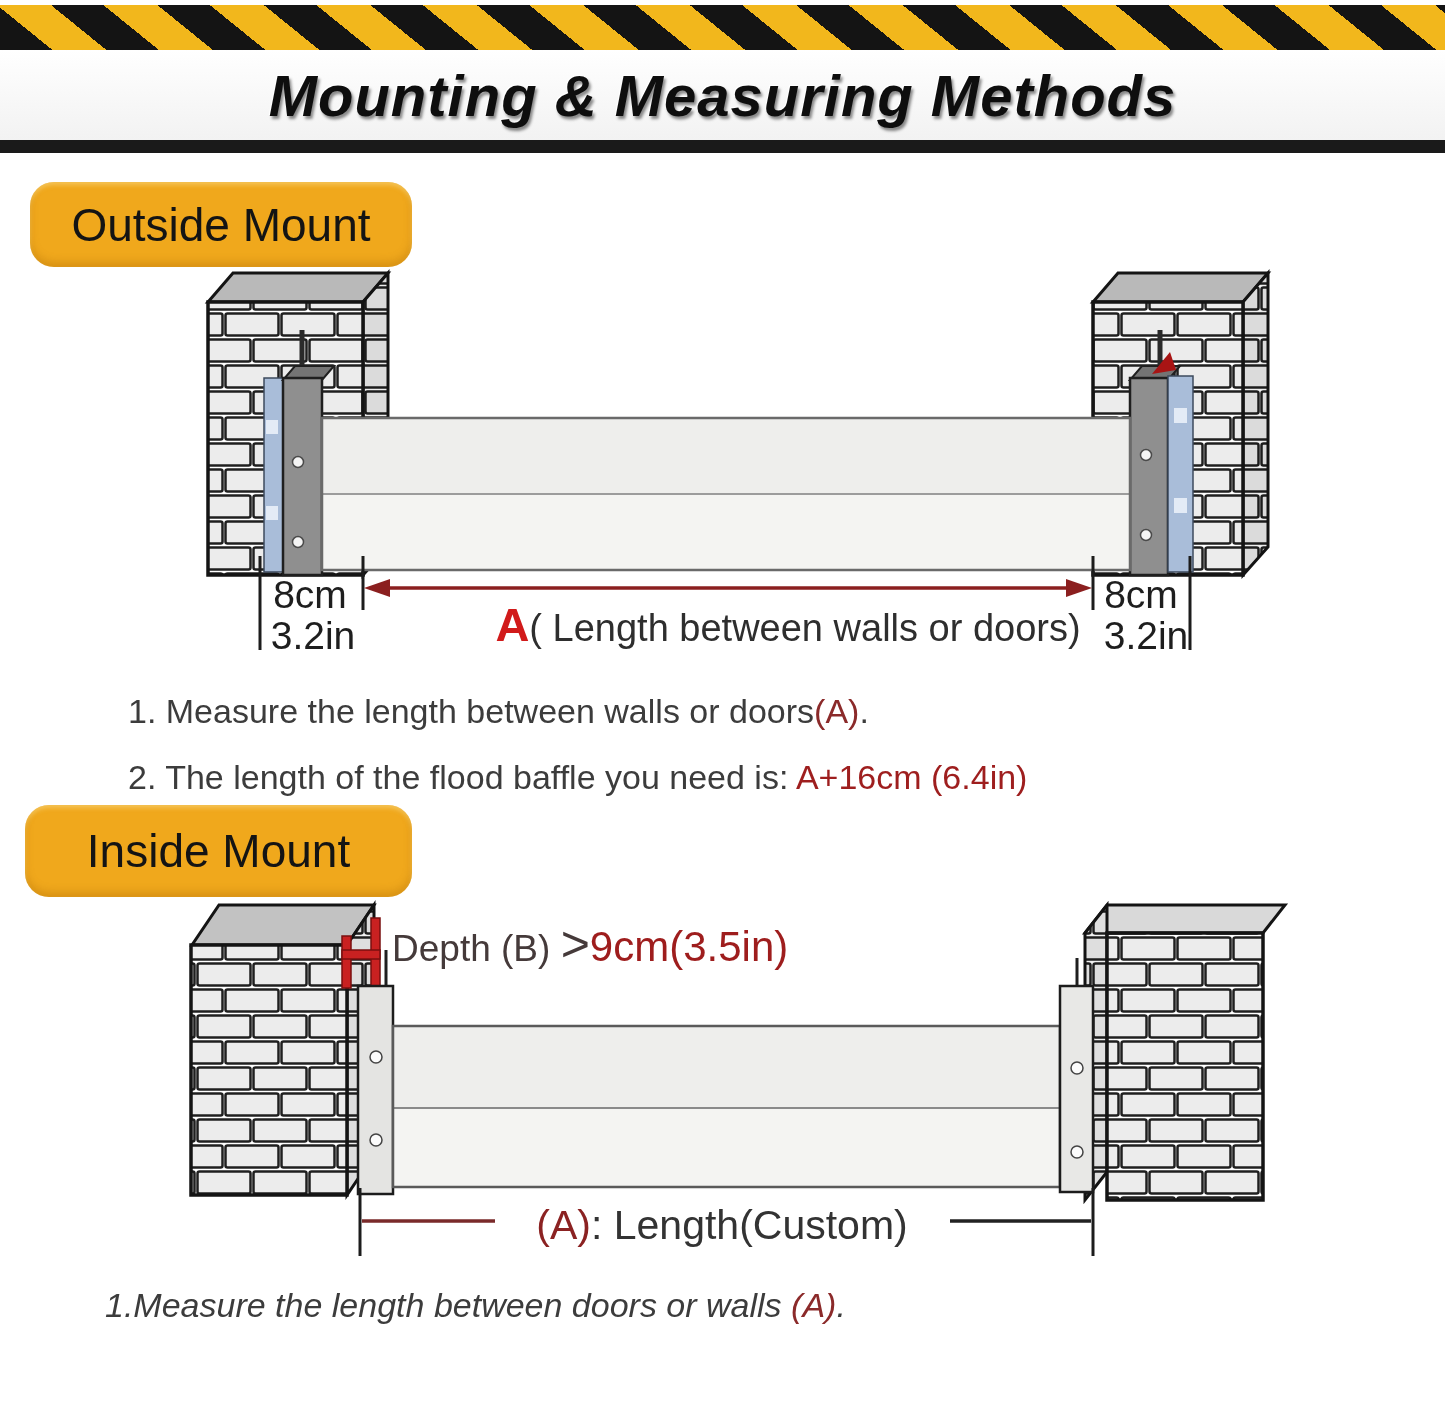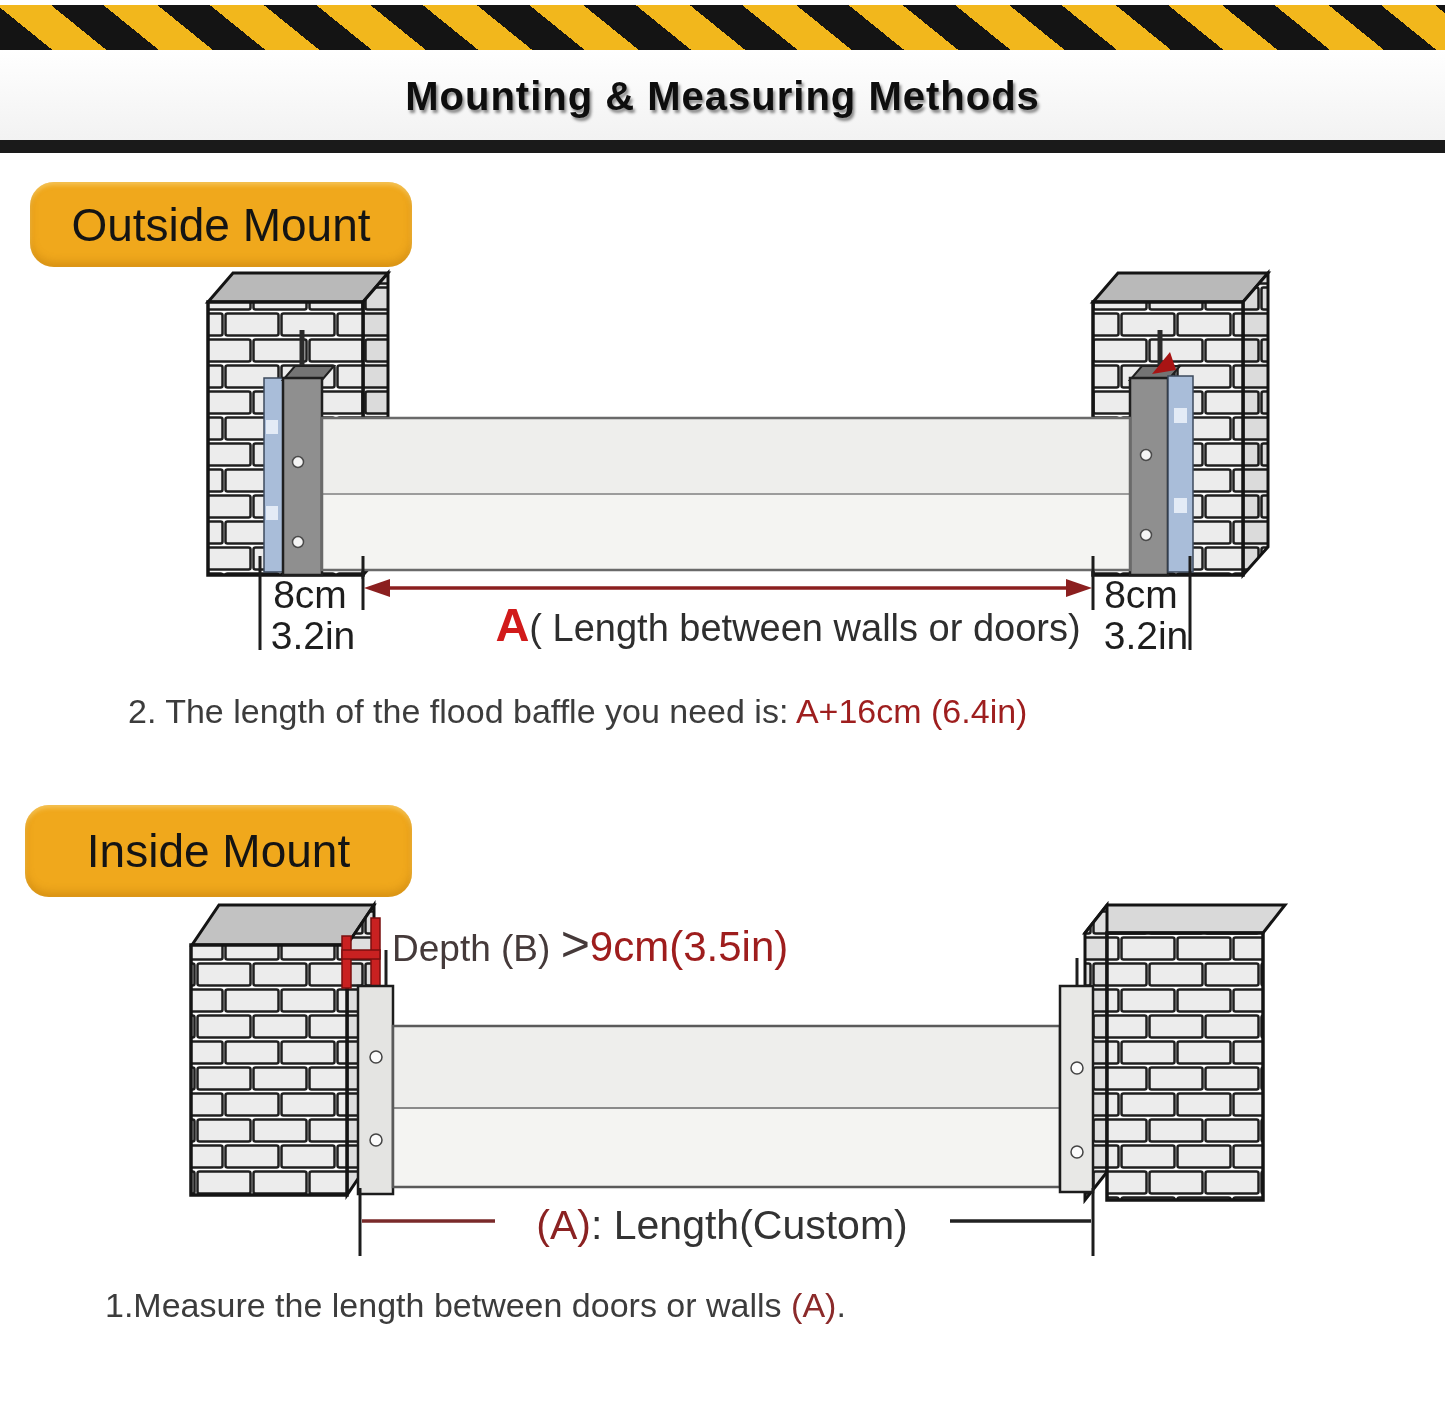--- a/index.html
+++ b/index.html
@@ -10,42 +10,43 @@
   .hazard {
     position:absolute; left:0; top:5px; width:1445px; height:45px; z-index:2;
     background: repeating-linear-gradient(39deg, #141414 0 33px, #f2b71c 33px 67px);
   }
   .title-band {
     position:absolute; left:0; top:50px; width:1445px; height:90px; z-index:2;
     background: linear-gradient(#ffffff, #f2f2f2);
   }
   .title-band h1 {
     margin:0; text-align:center; line-height:92px;
-    font-size:40px; font-weight:bold; color:#0e0e0e; letter-spacing:1px;
+    font-size:58px; font-weight:bold; color:#0e0e0e; letter-spacing:1px;
     text-shadow: 2px 3px 3px rgba(0,0,0,0.45), -1px -1px 0 #ffffff;
+    font-style: italic;
   }
   .black-bar { position:absolute; left:0; top:140px; width:1445px; height:13px; background:#1a1a1a; z-index:2; }
 
   
   .badge {
     position:absolute; z-index:2; background:#f0a81c; border-radius:24px;
     display:flex; align-items:center; justify-content:center;
     color:#141414; font-size:46px;
     box-shadow: inset 0 -5px 8px rgba(160,95,0,0.30), inset 0 3px 4px rgba(255,230,150,0.5);
   }
   .badge-outside { left:30px; top:182px; width:382px; height:85px; }
   .badge-inside  { left:25px; top:805px; width:387px; height:92px; }
 
   
   .notes { position:absolute; z-index:2; color:#3c3c3c; font-size:34px; }
   .notes p { margin:0; }
   .notes1 { left:128px; top:692px; }
   .notes1 p + p { margin-top:27px; }
   .notes2 { left:48px; top:1286px; width:1396px; line-height:1.14; }
-  .notes2 .n1 { padding-left:57px; margin-bottom:18px; }
+  .notes2 .n1 { padding-left:57px; margin-bottom:18px;font-style:italic; }
   .notes2 .n2 { text-indent:57px; }
   .maroon { color:#8b2a2a; }
   .hlred  { color:#9e1e1e; }
 
   svg.overlay { position:absolute; left:0; top:0; z-index:1; }
   svg text { font-family:"Liberation Sans", sans-serif; }
 </style>
 </head>
 <body>
 
@@ -189,20 +190,21 @@
         <line x1="360" y1="1188" x2="360" y2="1256" stroke="#1c1c1c" stroke-width="3"></line>
         <line x1="1093" y1="1188" x2="1093" y2="1256" stroke="#1c1c1c" stroke-width="3"></line>
         <line x1="362" y1="1221" x2="495" y2="1221" stroke="#7a2a2a" stroke-width="3.5"></line>
         <line x1="950" y1="1221" x2="1091" y2="1221" stroke="#222222" stroke-width="3.5"></line>
         <text x="722" y="1239" text-anchor="middle"><tspan font-size="41" fill="#8b2222">(A)</tspan><tspan font-size="41" fill="#333333">: Length(Custom)</tspan></text>
       </g>
     </g>
   </svg>
 
   <div class="notes notes1">
+    <p><span>1. Measure the length between walls or doors</span><span class="maroon">(A)</span><span>.</span></p>
     <p><span>2. The length of the flood baffle you need is: </span><span class="hlred">A+16cm (6.4in)</span><span></span></p>
   </div>
 
   <div class="notes notes2">
     <p class="n1"><span>1.Measure the length between doors or walls </span><span class="maroon">(A)</span><span>.</span></p>
   </div>
 
 </div>
 
 </body></html>

